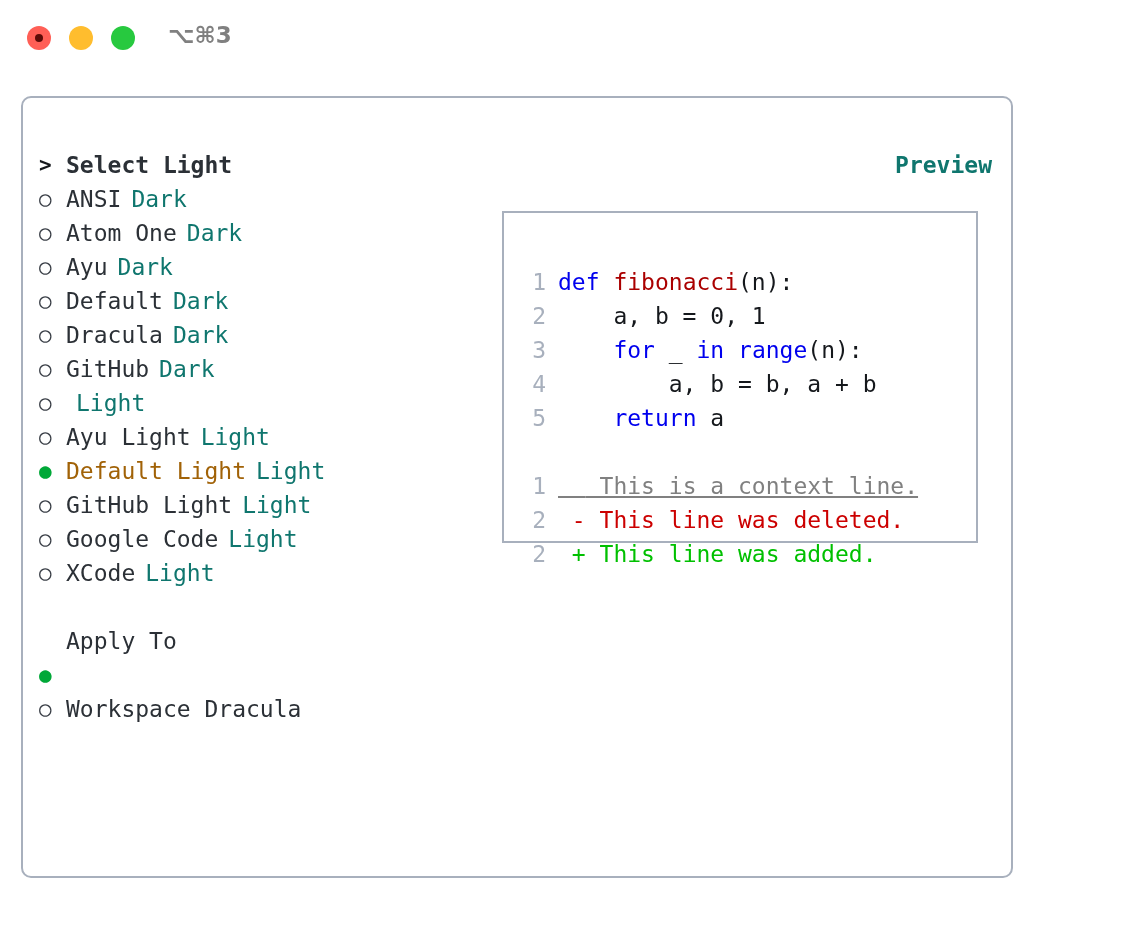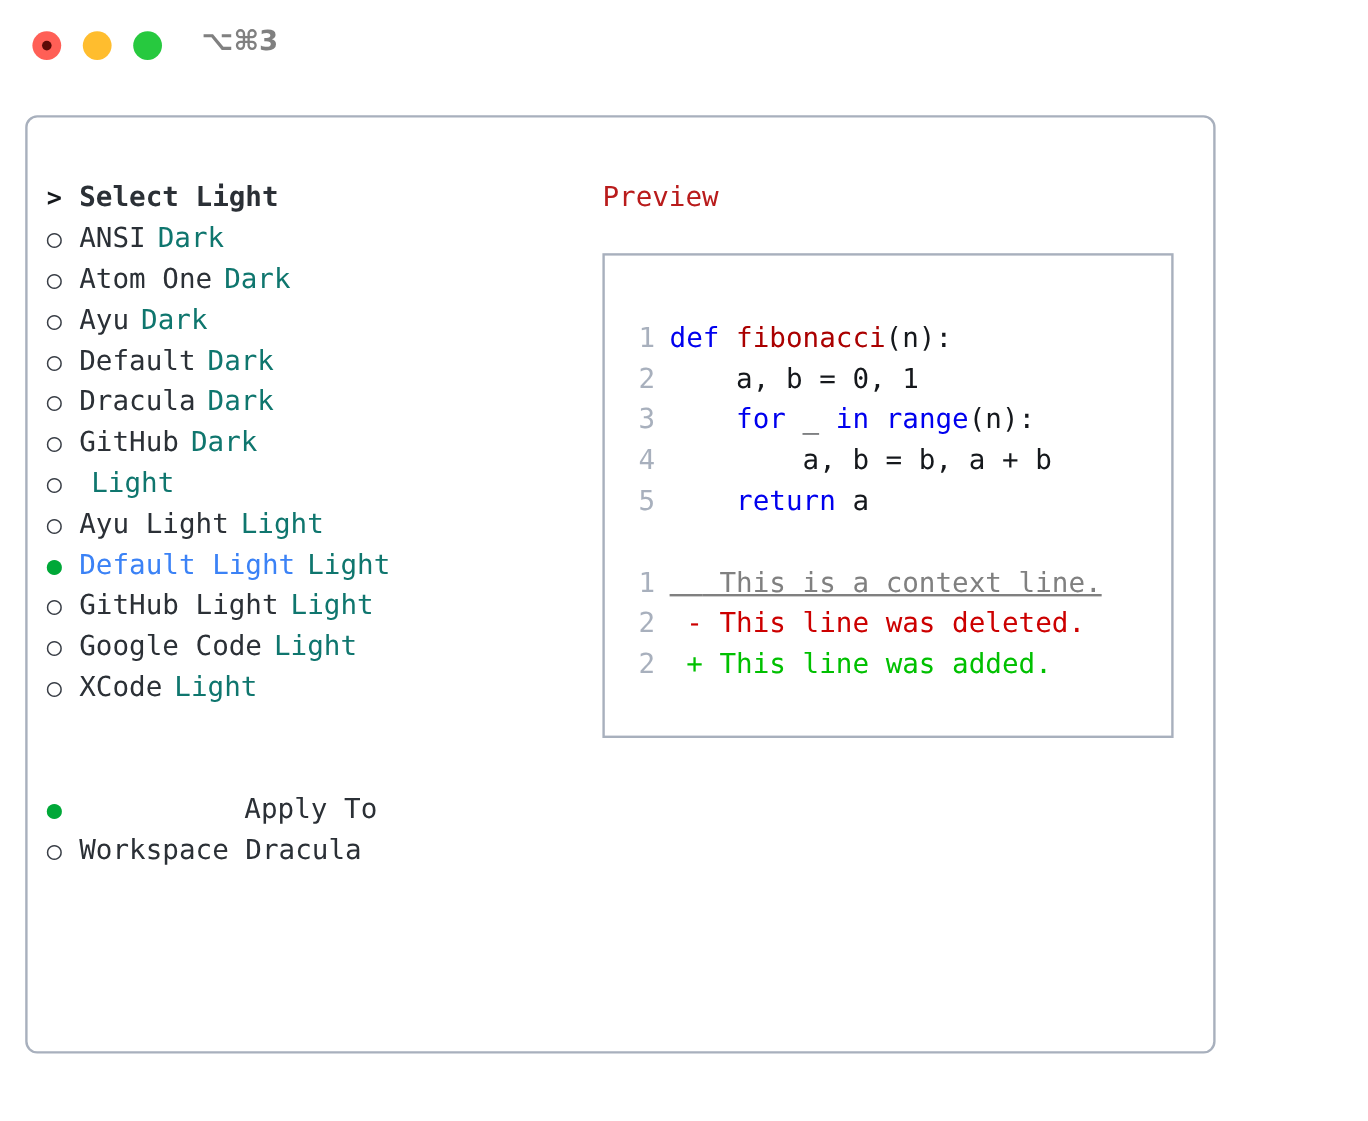--- a/index.html
+++ b/index.html
@@ -95,57 +95,57 @@
     color: #3a3f47;
     font-size: 21px;
   }
   .marker.sel { color: #00a838; }
   .row.header {
     font-weight: bold;
     color: #15181c;
   }
   .row.header .marker { color: #15181c; font-weight: bold; }
   .label { color: #2b3036; }
-  .label.sel { color: #3b82f6; }
+  .label.sel { color: #a16207; }
   .suffix {
     color: #0f766e;
     margin-left: 10px;
   }
   .row.spacer { height: 34px; }
   .row.section-title {
     color: #15181c;
     font-weight: normal;
-    flex-direction: column;
   }
   .row.section-title .marker { color: transparent; }
   #hint {
     position: absolute;
     left: 16px; top: 610px;
     width: 410px;
     font-size: 23px;
     line-height: 34px;
     color: #9aa3b2;
   }
 
   
   #right-pane {
     position: absolute;
     left: 479px; top: 50px;
     width: 490px;
   }
   #preview-title {
     font-size: 23px;
-    font-weight: normal;
-    color: #b91c1c;
-    line-height: 34px;
+    font-weight: bold;
+    color: #0f766e;
+    line-height: 34px;
+    text-align: right;
   }
   #preview-box {
     margin-top: 29px;
     width: 476px;
-    height: 404px;
+    height: 332px;
     border: 2px solid #a8b0bd;
     background: #ffffff;
     box-sizing: border-box;
     position: relative;
   }
   #code {
     position: absolute;
     left: 14px; top: 52px;
     font-size: 23px;
     line-height: 34px;

